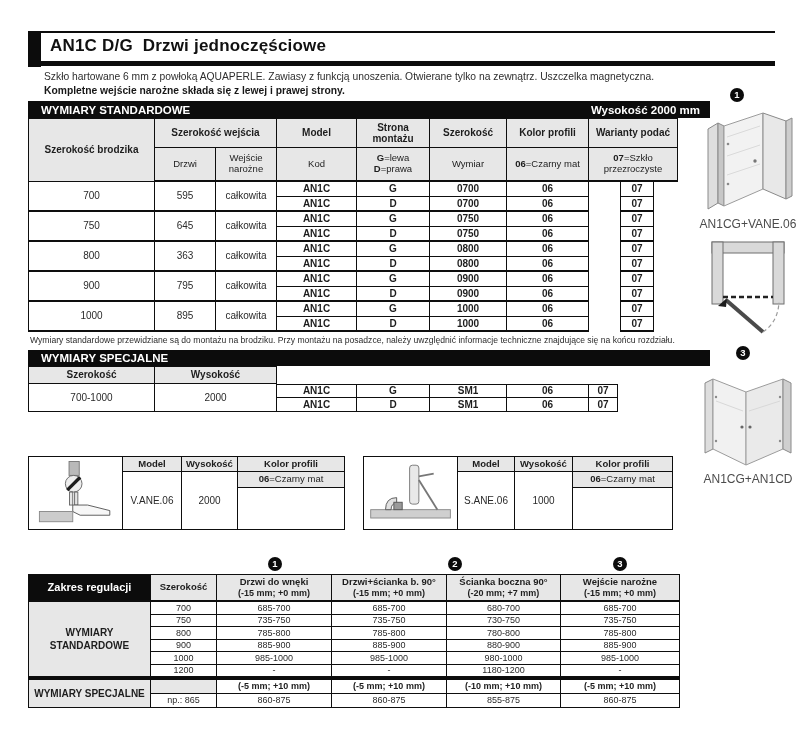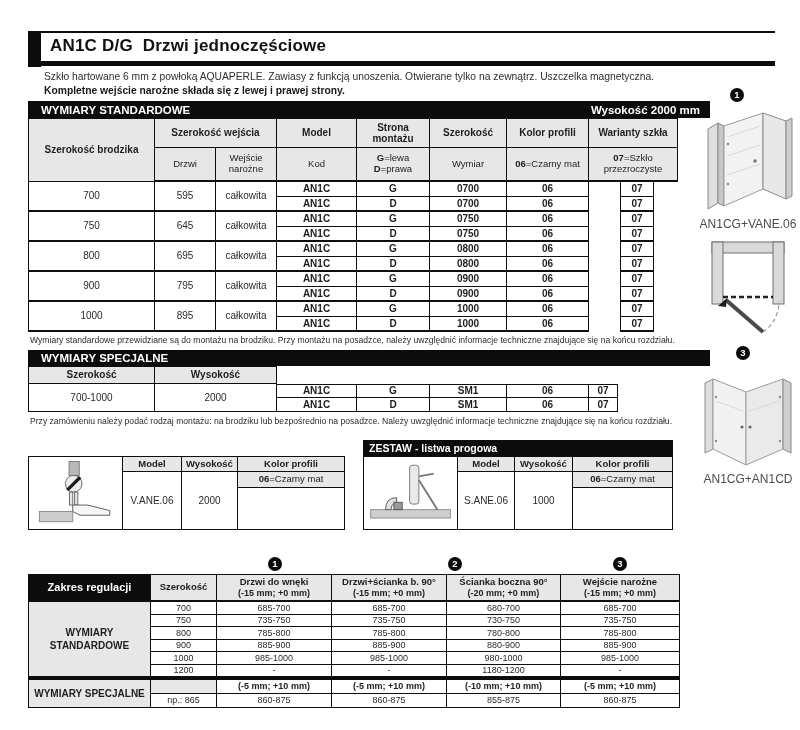--- a/index.html
+++ b/index.html
@@ -51,21 +51,21 @@
     <span class="sm2">Wysokość 2000 mm</span>
   </div>
 
   <div class="grid" style="left:28px;top:118px;grid-template-columns:127px 61px 61px 80px 73px 77px 82px 31px 34px 24px;grid-template-rows:30px 34px repeat(10,15px);">
     <div class="c gray b bt" style="grid-area:1/2/2/4">Szerokość wejścia</div>
     <div class="c gray b bl bt" style="grid-area:1/1/3/2">Szerokość brodzika</div>
     <div class="c gray b bt" style="grid-area:1/4/2/5">Model</div>
     <div class="c gray b bt" style="grid-area:1/5/2/6">Strona montażu</div>
     <div class="c gray b bt" style="grid-area:1/6/2/7">Szerokość</div>
     <div class="c gray b bt" style="grid-area:1/7/2/8">Kolor profili</div>
-    <div class="c gray b bt" style="grid-area:1/8/2/11">Warianty szkła</div>
+    <div class="c gray b bt" style="grid-area:1/8/2/11">Warianty podać</div>
     <div class="c gray sm hb" style="grid-area:2/2/3/3">Drzwi</div>
     <div class="c gray sm hb" style="grid-area:2/3/3/4">Wejście narożne</div>
     <div class="c gray sm hb" style="grid-area:2/4/3/5">Kod</div>
     <div class="c gray sm hb" style="grid-area:2/5/3/6">
       <div><b>G</b><span>=lewa</span><br><b>D</b><span>=prawa</span></div>
     </div>
     <div class="c gray sm hb" style="grid-area:2/6/3/7">Wymiar</div>
     <div class="c gray sm hb" style="grid-area:2/7/3/8">
       <div><b>06</b><span>=Czarny mat</span></div>
     </div>
@@ -95,21 +95,21 @@
     <div class="c b" style="grid-area:5/6/6/7">0750</div>
     <div class="c b" style="grid-area:5/7/6/8">06</div>
     <div class="c b box" style="grid-area:5/9/6/10">07</div>
     <div class="c b g2" style="grid-area:6/4/7/5">AN1C</div>
     <div class="c b g2" style="grid-area:6/5/7/6">D</div>
     <div class="c b g2" style="grid-area:6/6/7/7">0750</div>
     <div class="c b g2" style="grid-area:6/7/7/8">06</div>
     <div class="c b box g2" style="grid-area:6/9/7/10">07</div>
 
     <div class="c bl g2 val" style="grid-area:7/1/9/2">800</div>
-    <div class="c g2 val" style="grid-area:7/2/9/3">695</div>
+    <div class="c g2 val" style="grid-area:7/2/9/3">363</div>
     <div class="c g2 val" style="grid-area:7/3/9/4">całkowita</div>
     <div class="c b" style="grid-area:7/4/8/5">AN1C</div>
     <div class="c b" style="grid-area:7/5/8/6">G</div>
     <div class="c b" style="grid-area:7/6/8/7">0800</div>
     <div class="c b" style="grid-area:7/7/8/8">06</div>
     <div class="c b box" style="grid-area:7/9/8/10">07</div>
     <div class="c b g2" style="grid-area:8/4/9/5">AN1C</div>
     <div class="c b g2" style="grid-area:8/5/9/6">D</div>
     <div class="c b g2" style="grid-area:8/6/9/7">0800</div>
     <div class="c b g2" style="grid-area:8/7/9/8">06</div>
@@ -157,21 +157,20 @@
     <div class="c b bt" style="grid-area:2/4/3/5">G</div>
     <div class="c b bt" style="grid-area:2/5/3/6">SM1</div>
     <div class="c b bt" style="grid-area:2/6/3/7">06</div>
     <div class="c b bt" style="grid-area:2/7/3/8">07</div>
     <div class="c b" style="grid-area:3/3/4/4">AN1C</div>
     <div class="c b" style="grid-area:3/4/4/5">D</div>
     <div class="c b" style="grid-area:3/5/4/6">SM1</div>
     <div class="c b" style="grid-area:3/6/4/7">06</div>
     <div class="c b" style="grid-area:3/7/4/8">07</div>
   </div>
-  <div class="note" style="left:30px;top:416px;">Przy zamówieniu należy podać rodzaj montażu: na brodziku lub bezpośrednio na posadzce. Należy uwzględnić informacje techniczne znajdujące się na końcu rozdziału.</div>
 
   <div class="grid" style="left:28px;top:456px;grid-template-columns:95px 59px 56px 107px;grid-template-rows:16px 16px 42px;">
     <div class="c bl bt" style="grid-area:1/1/4/2">
       <svg width="88" height="70" viewBox="0 0 95 72">
         <rect x="40" y="2" width="11" height="15" fill="#b9b9b9" stroke="#777"></rect>
         <circle cx="45" cy="26" r="9" fill="#ededed" stroke="#666"></circle>
         <line x1="38" y1="33" x2="52" y2="19" stroke="#1c1c1c" stroke-width="3.5"></line>
         <rect x="40.5" y="35" width="3.5" height="14" fill="#e5e5e5" stroke="#666"></rect>
         <rect x="46" y="35" width="3.5" height="14" fill="#e5e5e5" stroke="#666"></rect>
         <polygon points="44,49 60,49 84,55 84,60 52,60 44,56" fill="#f7f7f7" stroke="#555"></polygon>
@@ -182,23 +181,20 @@
     <div class="c gray b bt sm" style="grid-area:1/3/2/4">Wysokość</div>
     <div class="c gray b bt sm" style="grid-area:1/4/2/5">Kolor profili</div>
     <div class="c val" style="grid-area:2/2/4/3">V.ANE.06</div>
     <div class="c val" style="grid-area:2/3/4/4">2000</div>
     <div class="c gray sm" style="grid-area:2/4/3/5">
       <div><b>06</b><span>=Czarny mat</span></div>
     </div>
     <div class="c" style="grid-area:3/4/4/5"></div>
   </div>
 
-  <div class="bar" style="left:363px;top:440px;width:310px;height:16px;font-size:10.5px;padding-left:6px;">
-    <span>ZESTAW - listwa progowa</span>
-  </div>
   <div class="grid" style="left:363px;top:456px;grid-template-columns:95px 57px 58px 100px;grid-template-rows:16px 16px 42px;">
     <div class="c bl bt" style="grid-area:1/1/4/2">
       <svg width="88" height="70" viewBox="0 0 95 72">
         <rect x="4" y="54" width="86" height="9" fill="#cfcfcf" stroke="#888"></rect>
         <path d="M 20,54 q 0,-13 12,-13 l 0,6 q -6,0 -6,7 z" fill="#e2e2e2" stroke="#555"></path>
         <rect x="29" y="46" width="9" height="8" fill="#9a9a9a" stroke="#555"></rect>
         <rect x="46" y="6" width="10" height="42" rx="3" fill="#e9e9e9" stroke="#777"></rect>
         <line x1="56" y1="22" x2="76" y2="54" stroke="#777" stroke-width="2"></line>
         <line x1="56" y1="18" x2="72" y2="15" stroke="#777" stroke-width="2"></line>
       </svg>
@@ -270,21 +266,21 @@
   <div class="grid" style="left:28px;top:574px;grid-template-columns:123px 66px 115px 115px 114px 119px;grid-template-rows:28px repeat(6,12.5px) 3px 14px 14px;">
     <div class="c blackcell b bl bt hb" style="grid-area:1/1/2/2;font-size:11px;">Zakres regulacji</div>
     <div class="c gray b bt hb sm" style="grid-area:1/2/2/3">Szerokość</div>
     <div class="c gray bt hb sm" style="grid-area:1/3/2/4">
       <div><b>Drzwi do wnęki</b><br><b class="xs">(-15 mm; +0 mm)</b></div>
     </div>
     <div class="c gray bt hb sm" style="grid-area:1/4/2/5">
       <div><b>Drzwi+ścianka b. 90°</b><br><b class="xs">(-15 mm; +0 mm)</b></div>
     </div>
     <div class="c gray bt hb sm" style="grid-area:1/5/2/6">
-      <div><b>Ścianka boczna 90°</b><br><b class="xs">(-20 mm; +0 mm)</b></div>
+      <div><b>Ścianka boczna 90°</b><br><b class="xs">(-20 mm; +7 mm)</b></div>
     </div>
     <div class="c gray bt hb sm" style="grid-area:1/6/2/7">
       <div><b>Wejście narożne</b><br><b class="xs">(-15 mm; +0 mm)</b></div>
     </div>
 
     <div class="c gray b bl" style="grid-area:2/1/8/2;font-size:10px;line-height:1.3;">WYMIARY STANDARDOWE</div>
     <div class="c xs val" style="grid-area:2/2/3/3">700</div>
     <div class="c xs val" style="grid-area:2/3/3/4">685-700</div>
     <div class="c xs val" style="grid-area:2/4/3/5">685-700</div>
     <div class="c xs val" style="grid-area:2/5/3/6">680-700</div>

